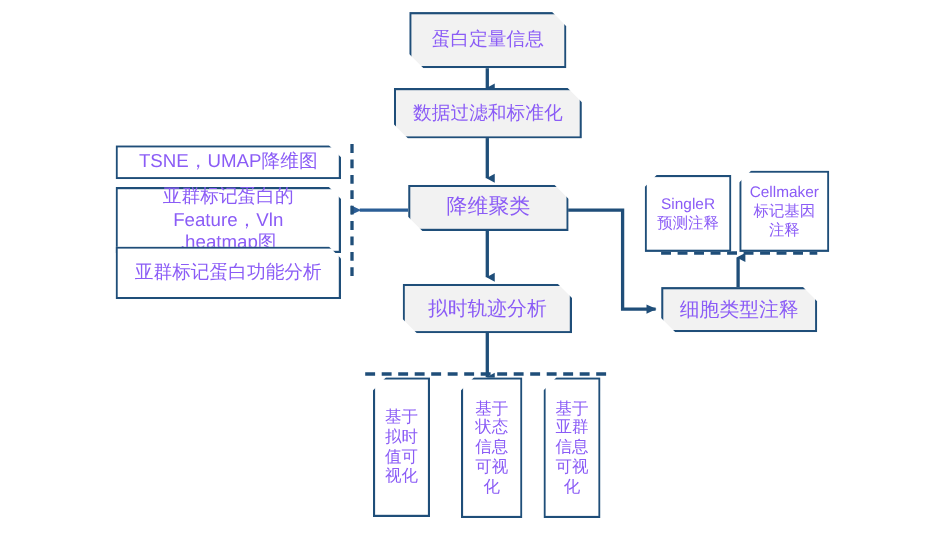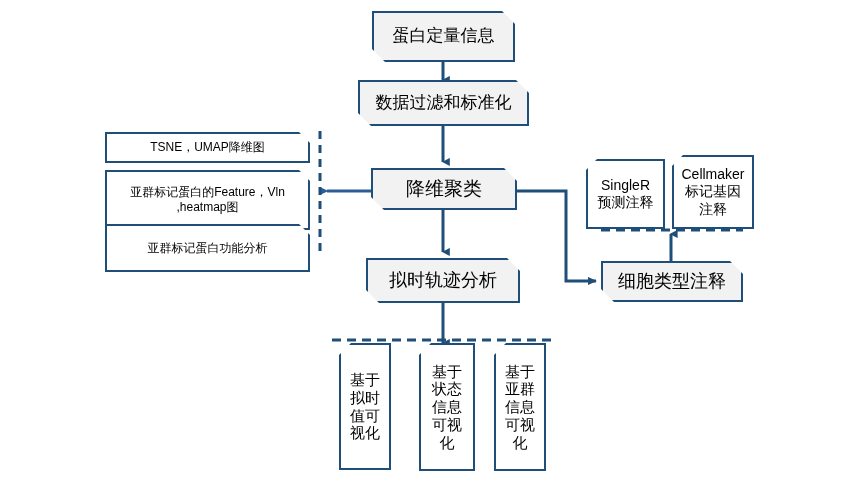--- a/index.html
+++ b/index.html
@@ -24,39 +24,39 @@
     width: 865px;
     height: 487px;
   }
   .node {
     position: absolute;
     box-sizing: border-box;
     display: flex;
     align-items: center;
     justify-content: flex-start;
     text-align: center;
-    color: #000000;
+    color: #8b5cf6;
     line-height: 1.22;
     white-space: pre-line;
     z-index: 3;
   }
   
   .main-box {
     background: #F2F2F2;
     border: 2.5px solid #1F4E79;
     font-size: 17px;
     -webkit-clip-path: polygon(0 0, calc(100% - 13px) 0, 100% 13px, 100% 100%, 13px 100%, 0 calc(100% - 13px));
     clip-path: polygon(0 0, calc(100% - 13px) 0, 100% 13px, 100% 100%, 13px 100%, 0 calc(100% - 13px));
     filter: drop-shadow(2px 2px 1px rgba(90,90,90,0.55));
   }
   
   .side-box {
     background: #ffffff;
     border: 2.5px solid #1F4E79;
-    font-size: 12px;
+    font-size: 17px;
     -webkit-clip-path: polygon(0 0, calc(100% - 11px) 0, 100% 11px, 100% 100%, 0 100%);
     clip-path: polygon(0 0, calc(100% - 11px) 0, 100% 11px, 100% 100%, 0 100%);
   }
   
   .annot-box {
     background: #ffffff;
     border: 2.5px solid #1F4E79;
     font-size: 14px;
     -webkit-clip-path: polygon(11px 0, 100% 0, 100% 100%, 0 100%, 0 11px);
     clip-path: polygon(11px 0, 100% 0, 100% 100%, 0 100%, 0 11px);

